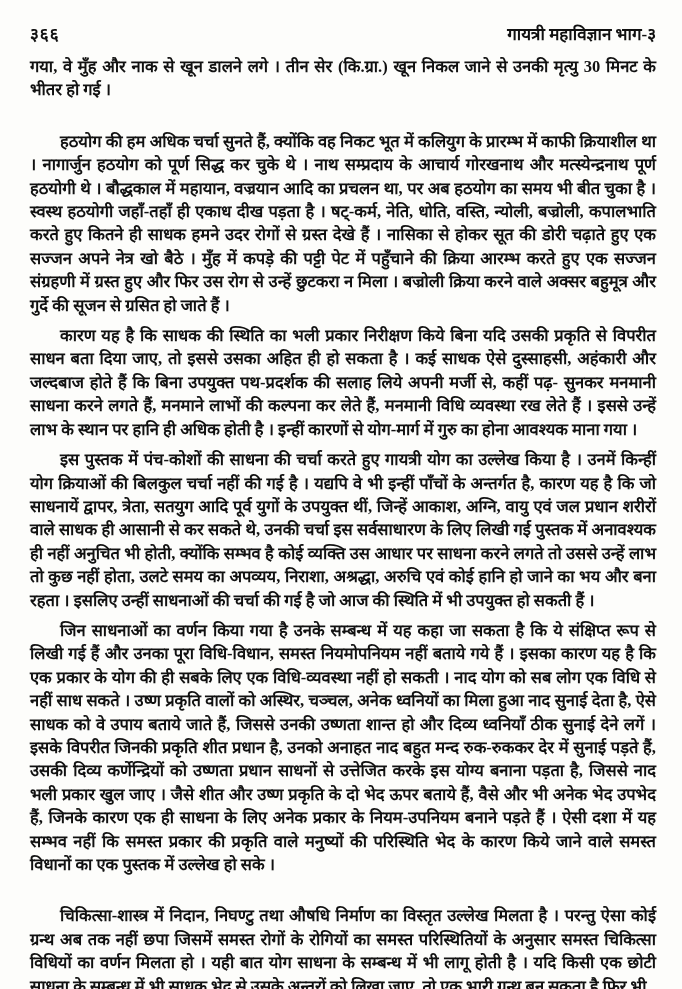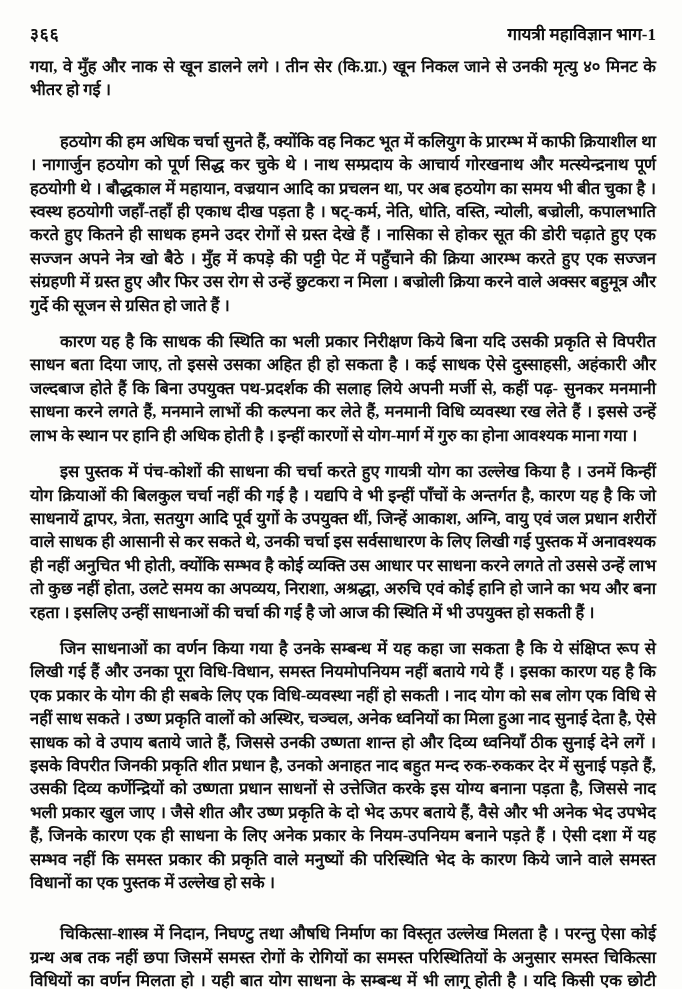--- a/index.html
+++ b/index.html
@@ -41,32 +41,32 @@
   }
   .page-body p {
     margin: 0;
     padding: 0;
   }
   .page-body p.indent {
     text-indent: 30px;
     margin-top: 28px;
   }
   .page-body p.gap-before {
-    margin-top: 13px;
+    margin-top: 7px;
   }
 </style>
 </head>
 <body>
 
 <div class="page">
   <div class="page-header">
     <span class="page-number">३६६</span>
-    <span class="running-title">गायत्री महाविज्ञान भाग-1</span>
+    <span class="running-title">गायत्री महाविज्ञान भाग-३</span>
   </div>
   <div class="page-body">
-      <p>गया, वे मुँह और नाक से खून डालने लगे । तीन सेर (कि.ग्रा.) खून निकल जाने से उनकी मृत्यु ४० मिनट के भीतर हो गई ।</p>
+      <p>गया, वे मुँह और नाक से खून डालने लगे । तीन सेर (कि.ग्रा.) खून निकल जाने से उनकी मृत्यु 30 मिनट के भीतर हो गई ।</p>
       <p class="indent">हठयोग की हम अधिक चर्चा सुनते हैं, क्योंकि वह निकट भूत में कलियुग के प्रारम्भ में काफी क्रियाशील था । नागार्जुन हठयोग को पूर्ण सिद्ध कर चुके थे । नाथ सम्प्रदाय के आचार्य गोरखनाथ और मत्स्येन्द्रनाथ पूर्ण हठयोगी थे । बौद्धकाल में महायान, वज्रयान आदि का प्रचलन था, पर अब हठयोग का समय भी बीत चुका है । स्वस्थ हठयोगी जहाँ-तहाँ ही एकाध दीख पड़ता है । षट्-कर्म, नेति, धोति, वस्ति, न्योली, बज्रोली, कपालभाति करते हुए कितने ही साधक हमने उदर रोगों से ग्रस्त देखे हैं । नासिका से होकर सूत की डोरी चढ़ाते हुए एक सज्जन अपने नेत्र खो बैठे । मुँह में कपड़े की पट्टी पेट में पहुँचाने की क्रिया आरम्भ करते हुए एक सज्जन संग्रहणी में ग्रस्त हुए और फिर उस रोग से उन्हें छुटकरा न मिला । बज्रोली क्रिया करने वाले अक्सर बहुमूत्र और गुर्दे की सूजन से ग्रसित हो जाते हैं ।</p>
       <p class="indent gap-before">कारण यह है कि साधक की स्थिति का भली प्रकार निरीक्षण किये बिना यदि उसकी प्रकृति से विपरीत साधन बता दिया जाए, तो इससे उसका अहित ही हो सकता है । कई साधक ऐसे दुस्साहसी, अहंकारी और जल्दबाज होते हैं कि बिना उपयुक्त पथ-प्रदर्शक की सलाह लिये अपनी मर्जी से, कहीं पढ़- सुनकर मनमानी साधना करने लगते हैं, मनमाने लाभों की कल्पना कर लेते हैं, मनमानी विधि व्यवस्था रख लेते हैं । इससे उन्हें लाभ के स्थान पर हानि ही अधिक होती है । इन्हीं कारणों से योग-मार्ग में गुरु का होना आवश्यक माना गया ।</p>
       <p class="indent gap-before">इस पुस्तक में पंच-कोशों की साधना की चर्चा करते हुए गायत्री योग का उल्लेख किया है । उनमें किन्हीं योग क्रियाओं की बिलकुल चर्चा नहीं की गई है । यद्यपि वे भी इन्हीं पाँचों के अन्तर्गत है, कारण यह है कि जो साधनायें द्वापर, त्रेता, सतयुग आदि पूर्व युगों के उपयुक्त थीं, जिन्हें आकाश, अग्नि, वायु एवं जल प्रधान शरीरों वाले साधक ही आसानी से कर सकते थे, उनकी चर्चा इस सर्वसाधारण के लिए लिखी गई पुस्तक में अनावश्यक ही नहीं अनुचित भी होती,  क्योंकि सम्भव है कोई व्यक्ति उस आधार पर साधना करने लगते तो उससे उन्हें लाभ तो कुछ नहीं होता, उलटे समय का अपव्यय, निराशा, अश्रद्धा, अरुचि एवं कोई हानि हो जाने का भय और बना रहता । इसलिए उन्हीं साधनाओं की चर्चा की गई है जो आज की स्थिति में भी उपयुक्त हो सकती हैं ।</p>
       <p class="indent gap-before">जिन साधनाओं का वर्णन किया गया है उनके सम्बन्ध में यह कहा जा सकता है कि ये संक्षिप्त रूप से लिखी गई हैं और उनका पूरा विधि-विधान, समस्त नियमोपनियम नहीं बताये गये हैं । इसका  कारण यह है कि एक प्रकार के योग की ही सबके लिए एक विधि-व्यवस्था नहीं हो सकती । नाद योग को सब लोग एक विधि से नहीं साध सकते । उष्ण प्रकृति वालों को अस्थिर, चञ्चल, अनेक ध्वनियों का मिला हुआ नाद सुनाई देता है, ऐसे साधक को वे उपाय बताये जाते हैं, जिससे उनकी उष्णता शान्त हो और दिव्य ध्वनियाँ ठीक सुनाई देने लगें । इसके विपरीत जिनकी प्रकृति शीत प्रधान है, उनको अनाहत नाद बहुत मन्द रुक-रुककर देर में सुनाई पड़ते हैं, उसकी दिव्य कर्णेन्द्रियों को उष्णता  प्रधान साधनों से उत्तेजित करके इस योग्य बनाना पड़ता है, जिससे नाद भली प्रकार खुल जाए । जैसे शीत और उष्ण प्रकृति के दो भेद ऊपर बताये हैं, वैसे और भी अनेक भेद उपभेद हैं, जिनके कारण एक ही साधना के लिए अनेक प्रकार के नियम-उपनियम बनाने पड़ते हैं । ऐसी दशा में यह सम्भव नहीं कि समस्त प्रकार की प्रकृति वाले मनुष्यों की परिस्थिति भेद के कारण किये जाने वाले समस्त विधानों का एक पुस्तक में उल्लेख हो सके ।</p>
       <p class="indent">चिकित्सा-शास्त्र में निदान, निघण्टु तथा औषधि निर्माण का विस्तृत उल्लेख मिलता है । परन्तु ऐसा कोई ग्रन्थ अब तक नहीं छपा जिसमें समस्त रोगों के रोगियों का समस्त परिस्थितियों के अनुसार समस्त चिकित्सा विधियों का वर्णन मिलता हो । यही बात योग साधना के सम्बन्ध में भी लागू होती है । यदि किसी एक छोटी साधना के सम्बन्ध में भी साधक भेद से उसके अन्तरों को लिखा जाए, तो एक भारी ग्रन्थ बन सकता है फिर भी</p>
     </div>
 </div>
 
 </body></html>

